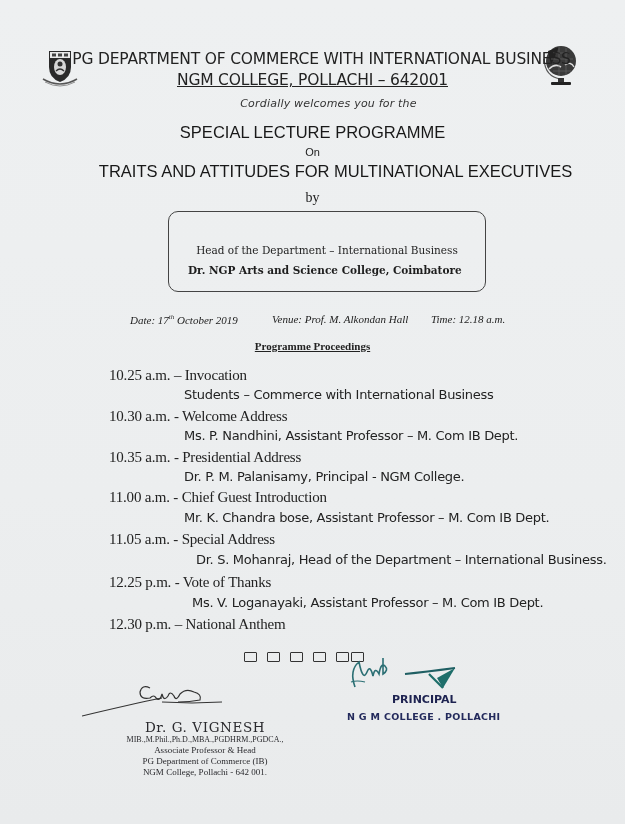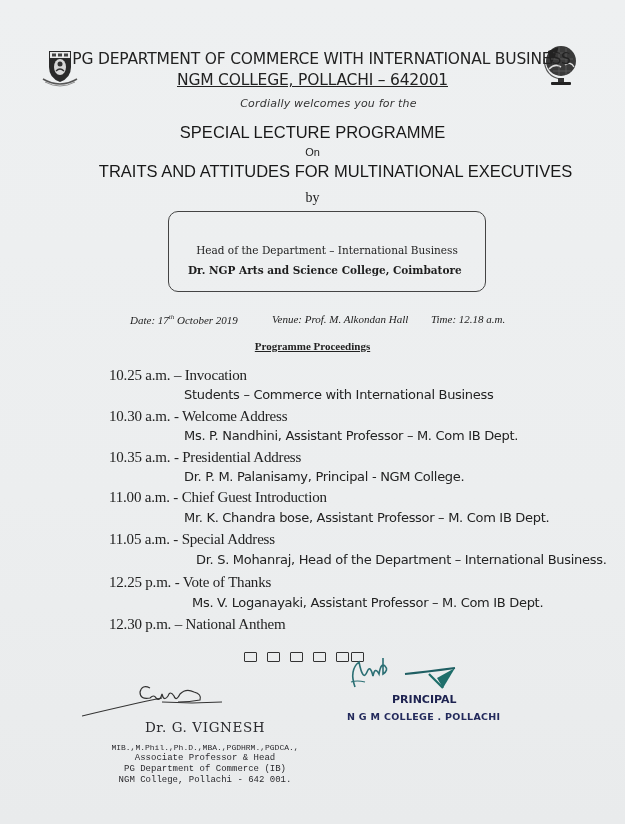--- a/index.html
+++ b/index.html
@@ -43,21 +43,21 @@
   .proc-head { left: 0; width: 625px; top: 340px; text-align: center; font-size: 11px; font-weight: bold; text-decoration: underline; color: #222; }
 
   .item-time { left: 109px; font-size: 15px; color: #222; letter-spacing: -0.2px; }
   .item-person { font-size: 13px; color: #222; font-family: "DejaVu Sans", sans-serif; letter-spacing: -0.3px; }
 
   .squares { left: 244px; top: 648px; }
   .sq { display: inline-block; width: 13px; height: 10px; border: 1.2px solid #333; margin-right: 10px; border-radius: 1px; }
 
   .sig-block-text { color: #2a2a2e; text-align: center; left: 90px; width: 230px; }
   .sig-name { top: 719px; font-size: 13.5px; font-family: "DejaVu Serif", serif; letter-spacing: 0.6px; }
-  .sig-line { font-size: 9px; font-family: Liberation Mono, monospace; margin-top: 8px; }
+  .sig-line { font-size: 9px; font-family: Liberation Serif, serif; }
   .principal { left: 392px; top: 693px; font-size: 11px; font-weight: bold; color: #1d2250; font-family: "DejaVu Sans", sans-serif; }
   .principal-college { left: 347px; top: 711px; font-size: 9.5px; font-weight: bold; color: #232a5c; font-family: "DejaVu Sans", sans-serif; letter-spacing: 0.3px; }
 </style>
 </head>
 <body>
 
 <div class="page">
 
   <div class="abs logo-left">
     <svg width="36" height="40" viewBox="0 0 36 40">

